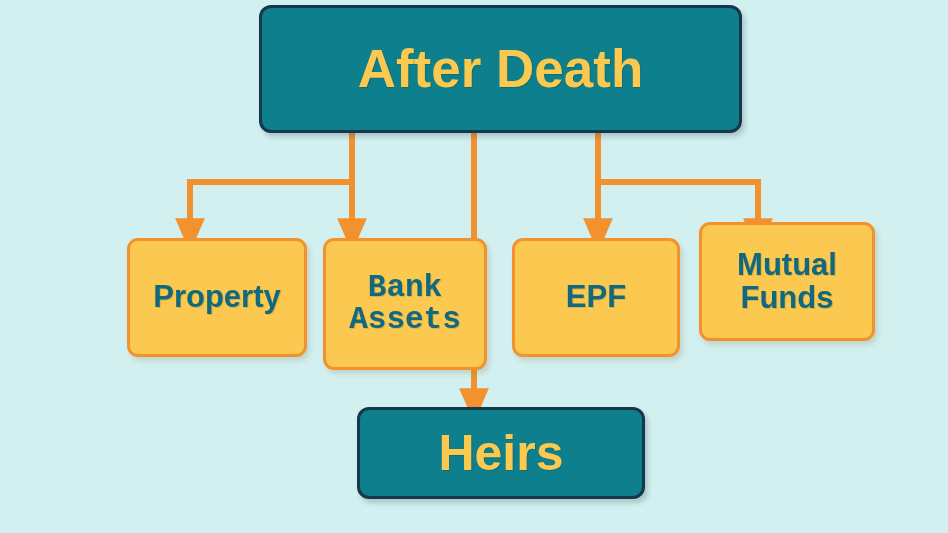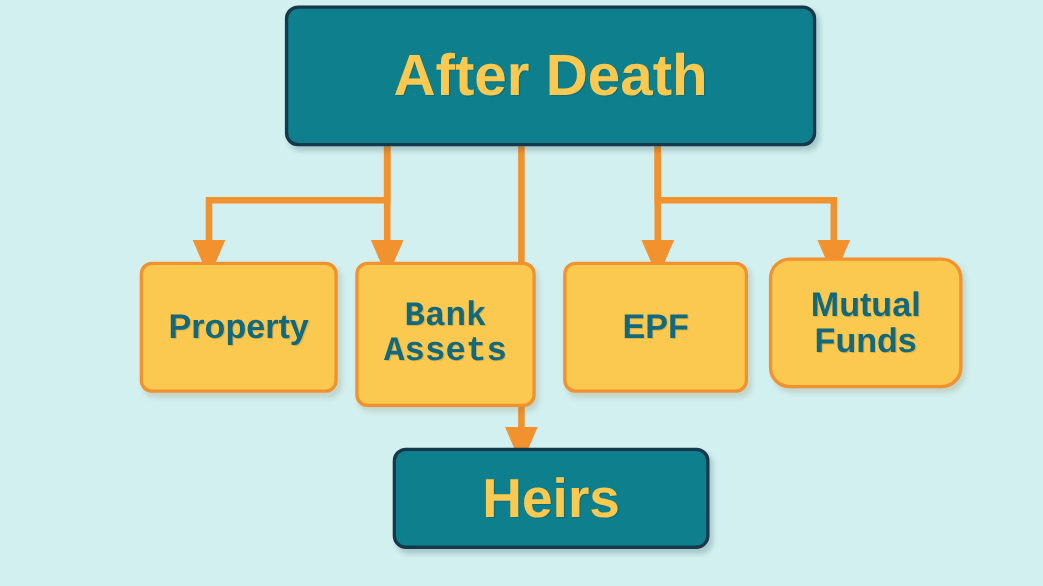--- a/index.html
+++ b/index.html
@@ -61,21 +61,21 @@
     left: 232px; top: 5px; width: 483px; height: 128px;
     font-size: 53px;
   }
   #box-heirs {
     left: 330px; top: 407px; width: 288px; height: 92px;
     font-size: 50px;
   }
   #box-property { left: 100px; top: 238px; width: 180px; height: 119px; font-size: 31px; }
   #box-bank-assets { left: 296px; top: 238px; width: 164px; height: 132px; font-size: 31px; font-family: Liberation Mono, monospace; }
   #box-epf { left: 485px; top: 238px; width: 168px; height: 119px; font-size: 31px; }
-  #box-mutual-funds { left: 672px; top: 234px; width: 176px; height: 119px; font-size: 31px; border-radius: 19px; }
+  #box-mutual-funds { left: 672px; top: 222px; width: 176px; height: 119px; font-size: 31px; }
 </style>
 </head>
 <body>
 
 <div id="stage">
 
   <svg id="connector-layer" viewBox="0 0 948 533">
     <defs>
       <marker id="arrow-head" viewBox="0 0 12 10" refX="1.2" refY="5" markerWidth="6.2" markerHeight="5.2" orient="auto-start-reverse" markerUnits="strokeWidth">
         <path d="M 0 0.2 L 0 9.8 L 11 5 z" fill="#f2922f"></path>

